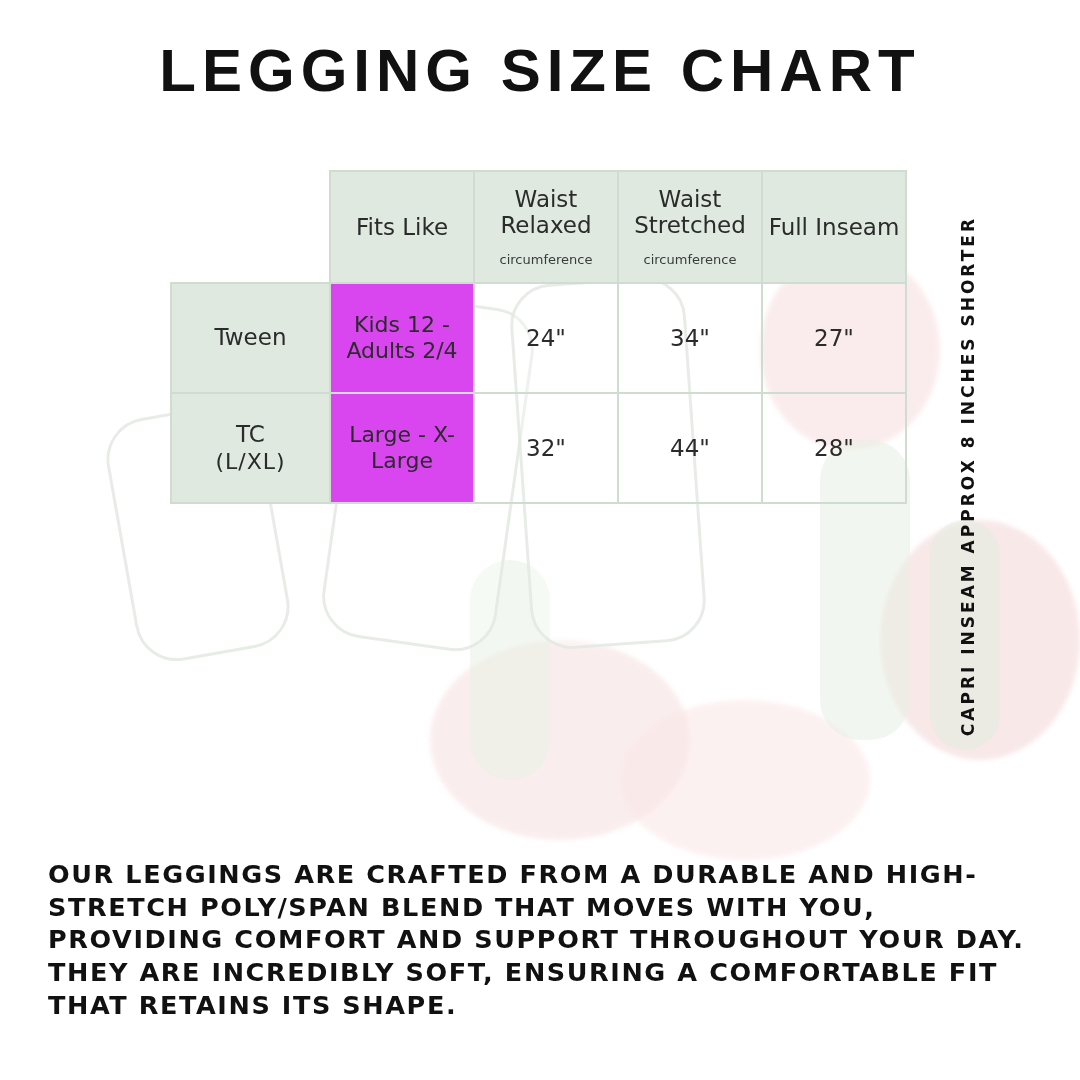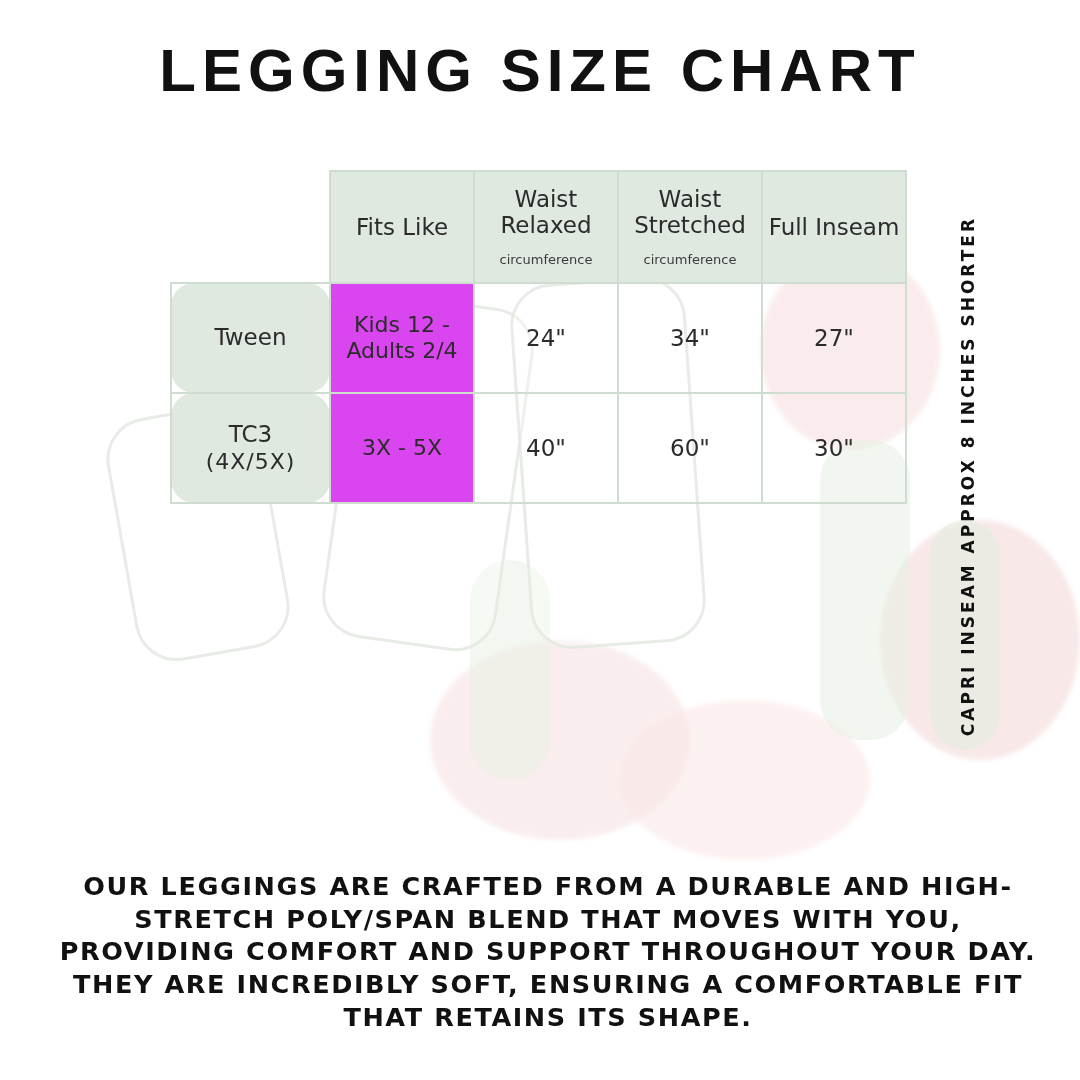--- a/index.html
+++ b/index.html
@@ -93,21 +93,20 @@
     margin-top: 15px;
     color: #3a3a3a;
   }
   tbody th.row-head {
     background: #dfe9e0;
     width: 150px;
     height: 96px;
     font-size: 23px;
     font-weight: normal;
     line-height: 1.2;
-    border-radius: 23px;
   }
   tbody th.row-head .sub2 {
     display: block;
     font-size: 22px;
     letter-spacing: 1px;
   }
   td.fits {
     background: #d946ef;
     width: 148px;
     font-size: 22px;
@@ -138,27 +137,26 @@
     color: #111;
     white-space: nowrap;
   }
 
   
   #footer-note {
     position: absolute;
     left: 48px;
     right: 32px;
     top: 858px;
-    text-align: center;
+    text-align: left;
     font-size: 25.5px;
     line-height: 1.28;
     letter-spacing: 1.6px;
     font-weight: bold;
     color: #111;
-    margin-top: 12px;
   }
 </style>
 </head>
 <body>
 
 <div id="bg-art">
   <div class="blob" style="left:760px;top:250px;width:180px;height:200px;background:#f7dede;"></div>
   <div class="blob" style="left:880px;top:520px;width:200px;height:240px;background:#f3d7d7;"></div>
   <div class="blob" style="left:430px;top:640px;width:260px;height:200px;background:#f6e0e0;"></div>
   <div class="blob" style="left:620px;top:700px;width:250px;height:160px;background:#fbe6e6;"></div>
@@ -199,27 +197,27 @@
           <span>Tween</span>
           <span class="sub2"></span>
         </th>
         <td class="fits">Kids 12 - Adults 2/4</td>
         <td class="val">24"</td>
         <td class="val">34"</td>
         <td class="val">27"</td>
       </tr>
       <tr>
         <th class="row-head">
-          <span>TC3</span>
-          <span class="sub2">(4X/5X)</span>
-        </th>
-        <td class="fits">3X - 5X</td>
-        <td class="val">40"</td>
-        <td class="val">60"</td>
-        <td class="val">30"</td>
+          <span>TC</span>
+          <span class="sub2">(L/XL)</span>
+        </th>
+        <td class="fits">Large - X-Large</td>
+        <td class="val">32"</td>
+        <td class="val">44"</td>
+        <td class="val">28"</td>
       </tr>
     </tbody>
   </table>
 </div>
 
 <div id="side-note">
   <span>CAPRI INSEAM APPROX 8 INCHES SHORTER</span>
 </div>
 
 <div id="footer-note">OUR LEGGINGS ARE CRAFTED FROM A DURABLE AND HIGH-STRETCH POLY/SPAN BLEND THAT MOVES WITH YOU, PROVIDING COMFORT AND SUPPORT THROUGHOUT YOUR DAY. THEY ARE INCREDIBLY SOFT, ENSURING A COMFORTABLE FIT THAT RETAINS ITS SHAPE.</div>

